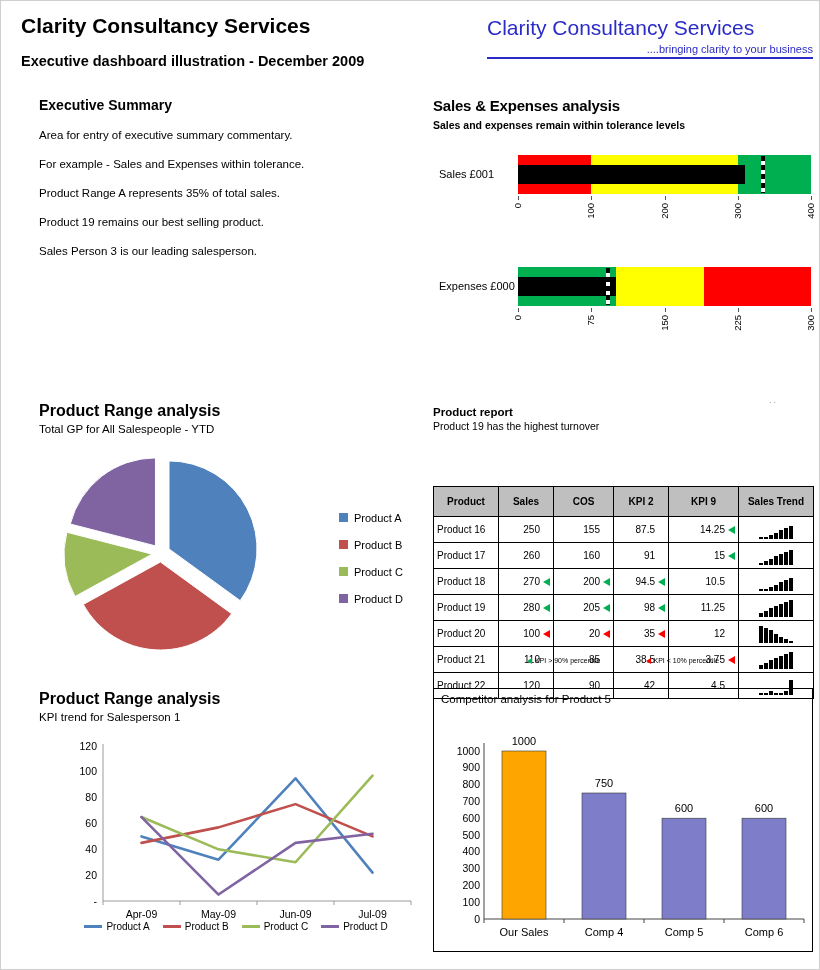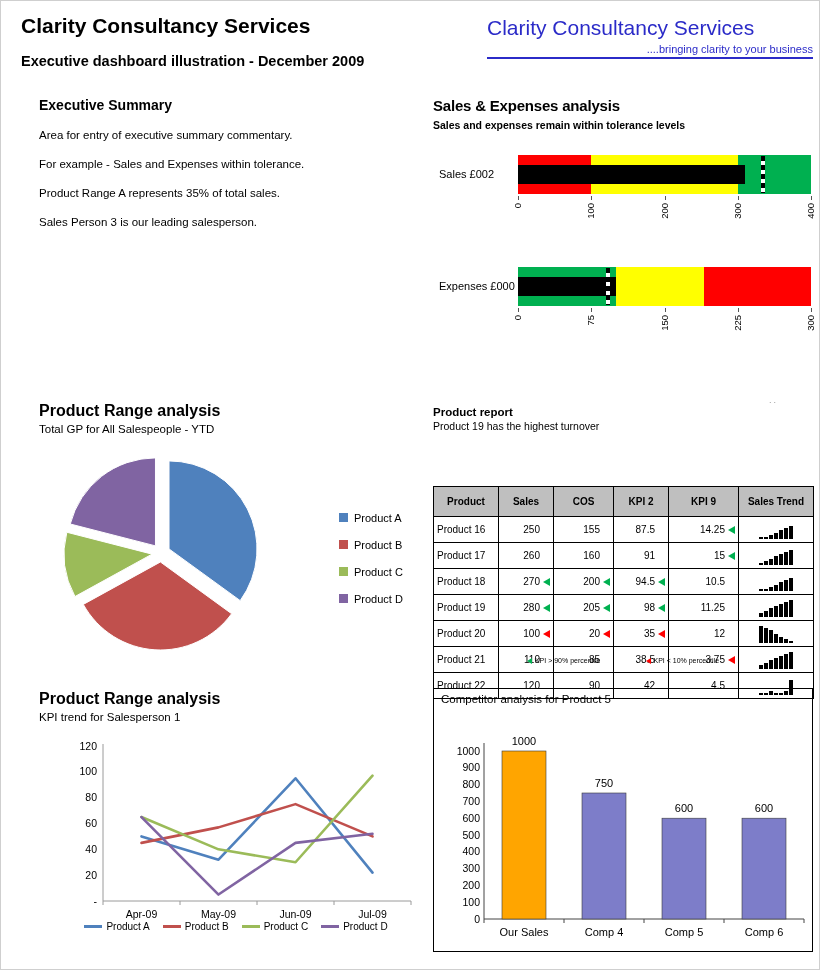--- a/index.html
+++ b/index.html
@@ -97,31 +97,32 @@
     <div class="logo-tagline">....bringing clarity to your business</div>
     <div class="logo-rule"></div>
   </div>
 
   <section class="abs" id="exec">
     <h2>Executive Summary</h2>
     <div id="exec-lines">
         <p>Area for entry of executive summary commentary.</p>
         <p>For example - Sales and Expenses within tolerance.</p>
         <p>Product Range A represents 35% of total sales.</p>
+        <p>Product 19 remains our best selling product.</p>
         <p>Sales Person 3 is our leading salesperson.</p>
       </div>
   </section>
 
   <section class="abs" id="se-head">
     <h2>Sales &amp; Expenses analysis</h2>
     <div class="se-sub">Sales and expenses remain within tolerance levels</div>
   </section>
 
   <div class="abs bullet" id="bullet-sales">
-    <div class="bullet-label">Sales £002</div>
+    <div class="bullet-label">Sales £001</div>
     <div class="bullet-plot" id="bullet-plot-0">
         <div class="band" style="left: 0%; width: 25%; background: rgb(255, 0, 0);"></div>
         <div class="band" style="left: 25%; width: 50%; background: rgb(255, 255, 0);"></div>
         <div class="band" style="left: 75%; width: 25%; background: rgb(0, 176, 80);"></div>
         <div class="measure" style="width: 77.5%;"></div>
         <div class="target" style="left: calc(83.75% - 2px);"></div>
       </div>
     <div class="bullet-ticks" id="bullet-ticks-0">
         <span class="tickmark" style="left: 0%;"></span>
         <span class="tick" style="left: 0%;">0</span>

